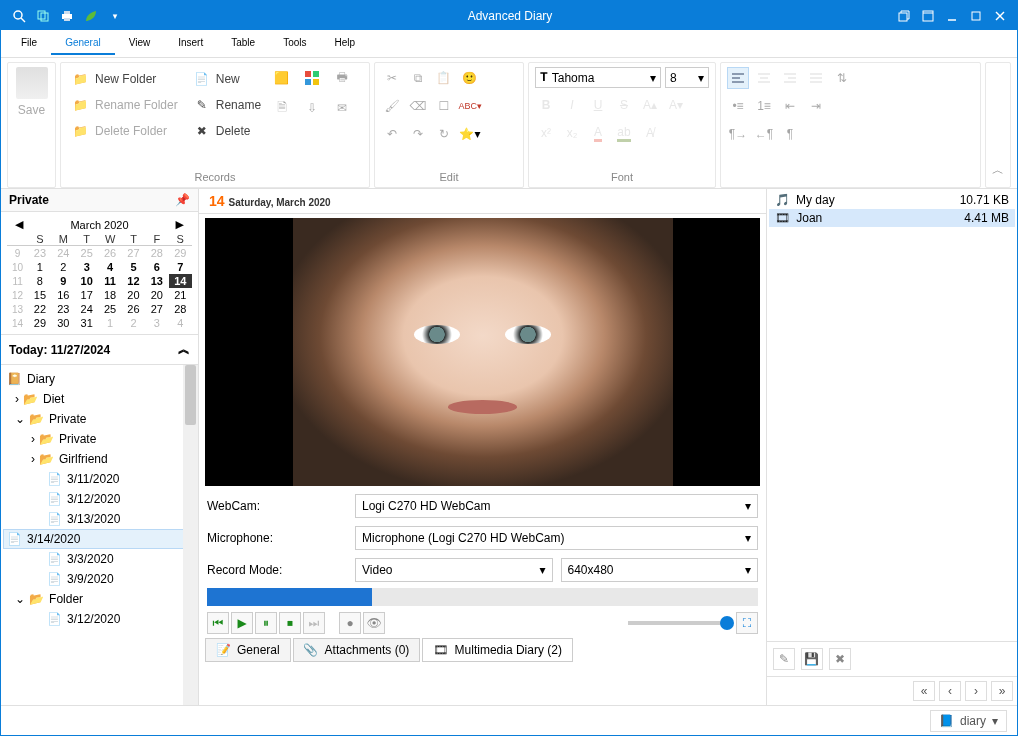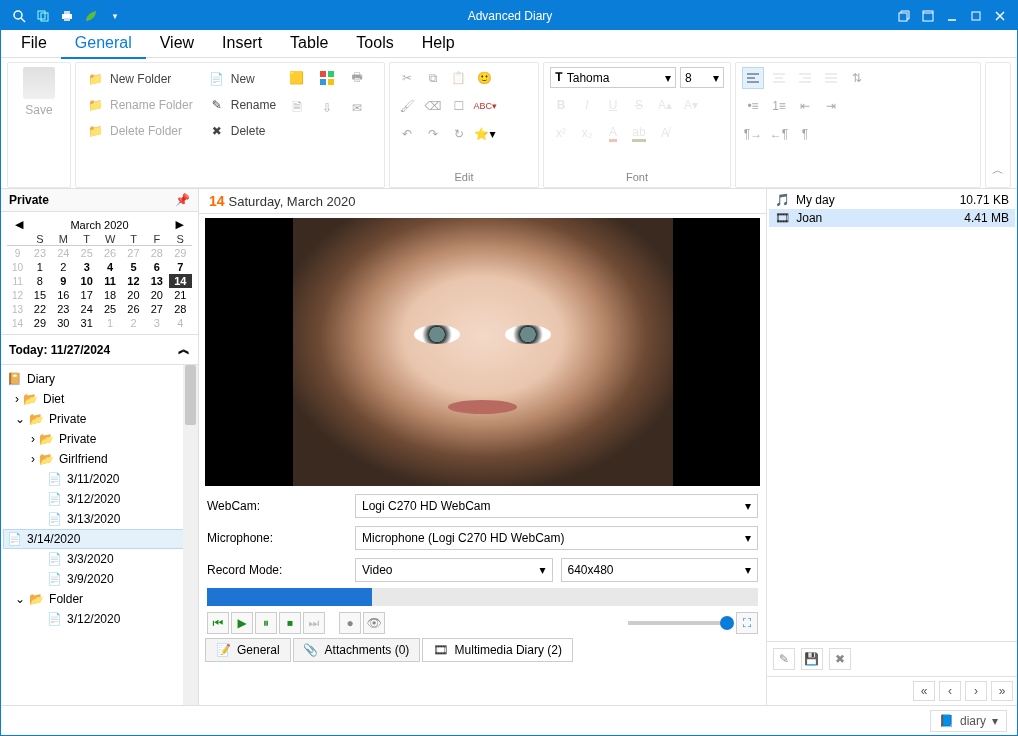--- a/index.html
+++ b/index.html
@@ -4,21 +4,21 @@
 <style>
 * { box-sizing: border-box; margin: 0; padding: 0; font-family: "Segoe UI", Tahoma, sans-serif; }
 body { width: 1018px; height: 736px; background: #fff; overflow: hidden; font-size: 12px; border: 1px solid #0a7dd9; }
 .titlebar { height: 29px; background: #0a7dd9; display: flex; align-items: center; color: #fff; }
 .titlebar .qat { display: flex; gap: 8px; padding: 0 10px; align-items: center; }
 .titlebar .qat span { width: 16px; height: 16px; display:inline-flex; align-items:center; justify-content:center; }
 .titlebar .title { flex: 1; text-align: center; font-size: 12px; }
 .titlebar .winctrl { display: flex; gap: 2px; padding: 0 6px; }
 .titlebar .winctrl span { width: 22px; height: 20px; display:inline-flex; align-items:center; justify-content:center; }
 .menubar { height: 28px; display: flex; align-items: center; padding: 0 6px; border-bottom: 1px solid #e0e0e0; }
-.menubar .mitem { padding: 5px 14px; cursor: default; font-size: 16px; border-bottom: 2px solid transparent; }
+.menubar .mitem { padding: 5px 14px; cursor: default; font-size: 10px; border-bottom: 2px solid transparent; }
 .menubar .mitem.active { color: #0a7dd9; border-bottom: 2px solid #0a7dd9; }
 .ribbon { height: 130px; display: flex; padding: 4px 6px 0 6px; gap:4px; }
 .ribgroup { border: 1px solid #e8e8e8; border-radius: 2px; padding: 4px 6px 2px 6px; display:flex; flex-direction:column; justify-content:space-between; }
 .ribgroup .body { display:flex; gap:4px; }
 .ribgroup .glabel { text-align:center; color:#888; font-size:11px; padding:2px 0; }
 .vbtn { display:flex; flex-direction:column; align-items:center; justify-content:center; width:52px; color:#aaa; }
 .vbtn .icon { width:32px; height:32px; background:#eee; border-radius:2px; margin-bottom:4px; }
 .stackbtn { display:flex; align-items:center; gap:6px; padding:4px 6px; color:#444; cursor:default; }
 .stackbtn .ic { width:16px; height:16px; display:inline-flex; align-items:center; justify-content:center; }
 .stackbtn.disabled { color:#aaa; }
@@ -44,21 +44,21 @@
 .tree { flex:1; overflow:auto; padding:4px 2px; position:relative; }
 .tree .node { display:flex; align-items:center; gap:4px; padding:2px 4px; cursor:default; }
 .tree .node.sel { background:#e4f1fb; border:1px solid #b8d8f5; padding:1px 3px; }
 .tree .sp1{padding-left:12px;} .tree .sp2{padding-left:28px;} .tree .sp3{padding-left:44px;}
 .tree .ic { width:16px; height:16px; display:inline-flex; align-items:center; justify-content:center; }
 .tree .scroll { position:absolute; right:0; top:0; bottom:0; width:15px; background:#f0f0f0;}
 .tree .scroll .thumb{ position:absolute; left:2px; right:2px; top:0; height:60px; background:#c8c8c8; border-radius:2px;}
 .centerpane { flex:1; display:flex; flex-direction:column; border-right:1px solid #e0e0e0;}
 .datehdr { padding:4px 10px; border-bottom:1px solid #e0e0e0; }
 .datehdr .dn { color:#ff6a00; font-weight:bold; font-size:14px; }
-.datehdr .dt { font-weight:normal; font-size:13px; color:#333; margin-left:4px;}
+.datehdr .dt { font-weight:bold; font-size:10px; color:#333; margin-left:4px;}
 .video { margin:4px 6px; height:268px; background:#000; display:flex; align-items:center; justify-content:center; }
 .face { width:380px; height:100%; background: radial-gradient(ellipse 55% 58% at 50% 44%, #f3d9c8 0%, #e9c5ad 38%, #b8886a 58%, #6e4a34 78%, #3a2a20 100%); position:relative; }
 .formrow { display:flex; align-items:center; padding:4px 8px; gap:8px; }
 .formrow label { width:140px; }
 .formrow .sel { flex:1; border:1px solid #ccc; padding:4px 6px; display:flex; justify-content:space-between; align-items:center; background:#fff;}
 .filebar { display:flex; justify-content:space-between; padding:4px 10px; }
 .progress { margin:2px 8px; height:18px; background:#e8e8e8; position:relative; }
 .progress .fill{ position:absolute; left:0; top:0; bottom:0; width:30%; background:#1e74d2; }
 .controls { display:flex; align-items:center; gap:2px; padding:4px 8px; }
 .controls .btn { width:22px; height:22px; border:1px solid #ccc; display:inline-flex; align-items:center; justify-content:center; background:#f8f8f8; color:#1a8a1a;}
@@ -150,21 +150,21 @@
   <div class="mitem active">General</div>
   <div class="mitem">View</div>
   <div class="mitem">Insert</div>
   <div class="mitem">Table</div>
   <div class="mitem">Tools</div>
   <div class="mitem">Help</div>
 </div>
 
 <div class="ribbon">
 
-  <div class="ribgroup" style="width:64px">
+  <div class="ribgroup" style="width:49px">
     <div class="body">
         <div class="vbtn">
           <div class="icon" style="background:linear-gradient(#e0e0e0,#f0f0f0)"></div>
           <span>Save</span>
         </div>
       </div>
     <div class="glabel">&nbsp;</div>
   </div>
 
   <div class="ribgroup" style="flex:0 0 310px">
@@ -206,20 +206,21 @@
               <rect x="1" y="9" width="6" height="6" fill="#3498db"></rect>
               <rect x="9" y="9" width="6" height="6" fill="#f1c40f"></rect>
             </svg>
           </span>
         <span class="sq disabled">🖶</span>
         <span class="sq disabled">🗎</span>
         <span class="sq disabled">⇩</span>
         <span class="sq disabled">✉</span>
       </div>
     </div>
+    <div class="glabel">Records</div>
   </div>
 
   <div class="ribgroup" style="flex:0 0 150px">
     <div class="body" style="flex-direction:column;gap:6px;">
       <div class="rowbtns">
         <span class="sq disabled">✂</span>
         <span class="sq disabled">⧉</span>
         <span class="sq disabled">📋</span>
         <span class="sq">🙂</span>
       </div>

